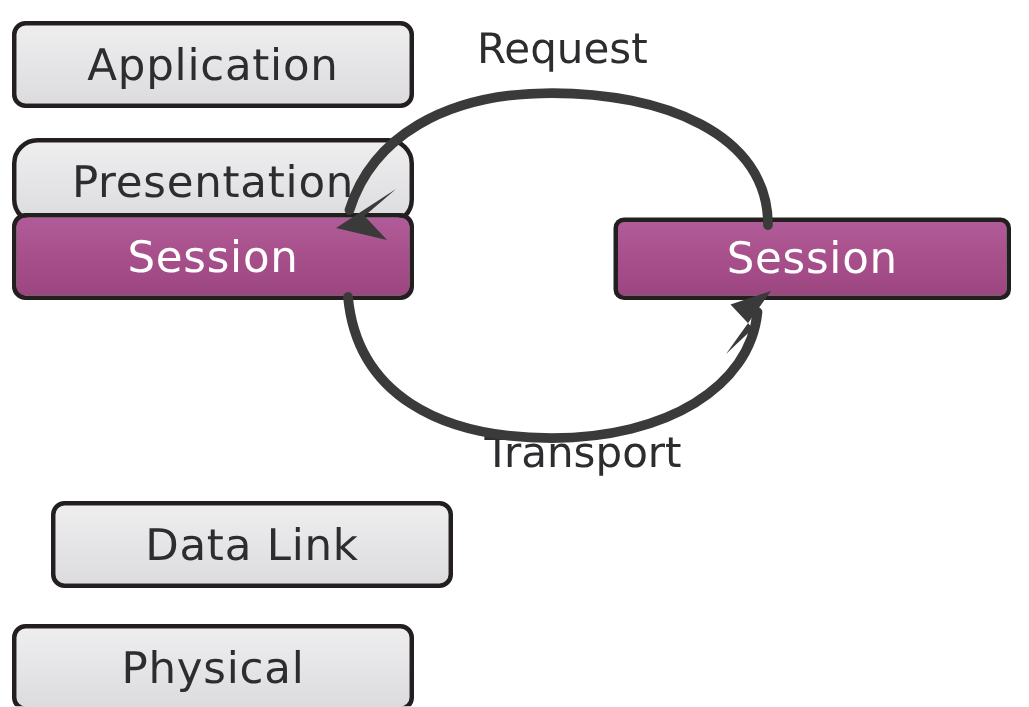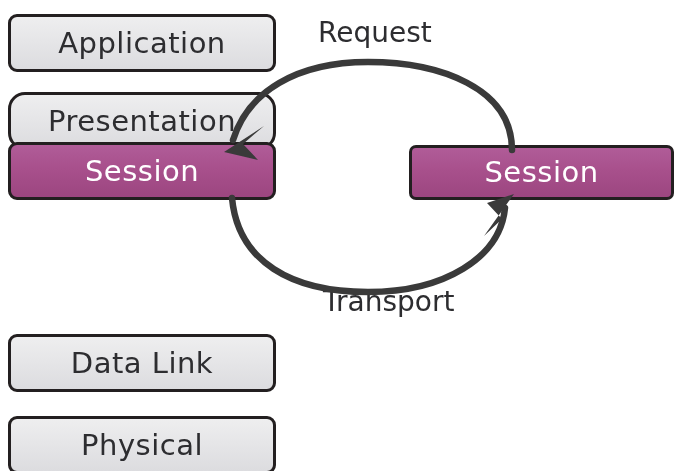--- a/index.html
+++ b/index.html
@@ -98,21 +98,21 @@
   <div class="stack" id="layer-stack">
       <div class="layer-box" style="top: 0px;">
         <span class="layer-label">Application</span>
       </div>
       <div class="layer-box" style="top: 78px; border-radius: 17px;">
         <span class="layer-label">Presentation</span>
       </div>
       <div class="layer-box highlight" style="top: 128px;">
         <span class="layer-label">Session</span>
       </div>
-      <div class="layer-box" style="top: 320px;">
+      <div class="layer-box" style="top: 320px; margin-left: 26px;">
         <span class="layer-label">Data Link</span>
       </div>
       <div class="layer-box" style="top: 384px; margin-top: 18px;">
         <span class="layer-label">Physical</span>
       </div>
     </div>
 
   <div class="peer-box">
     <span class="layer-label">Session</span>
   </div>

